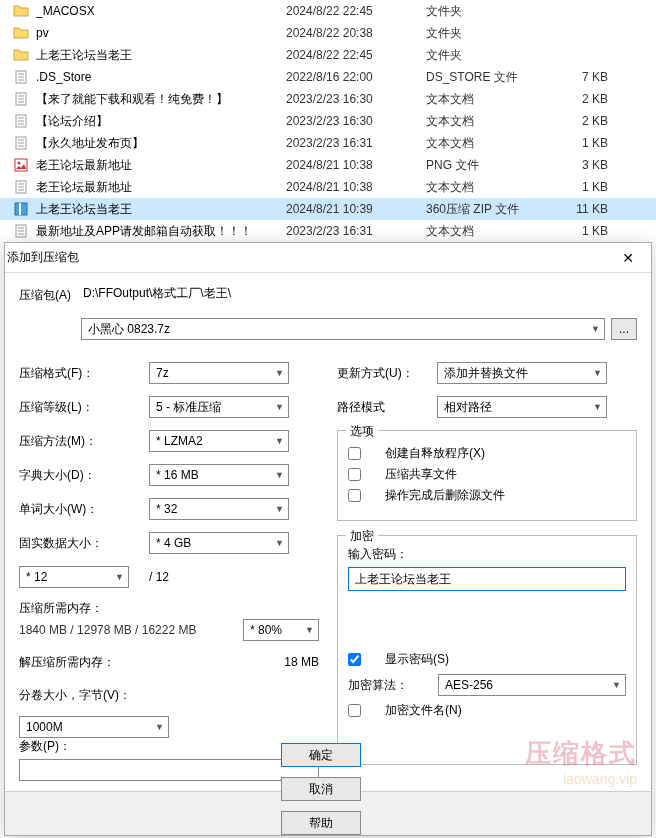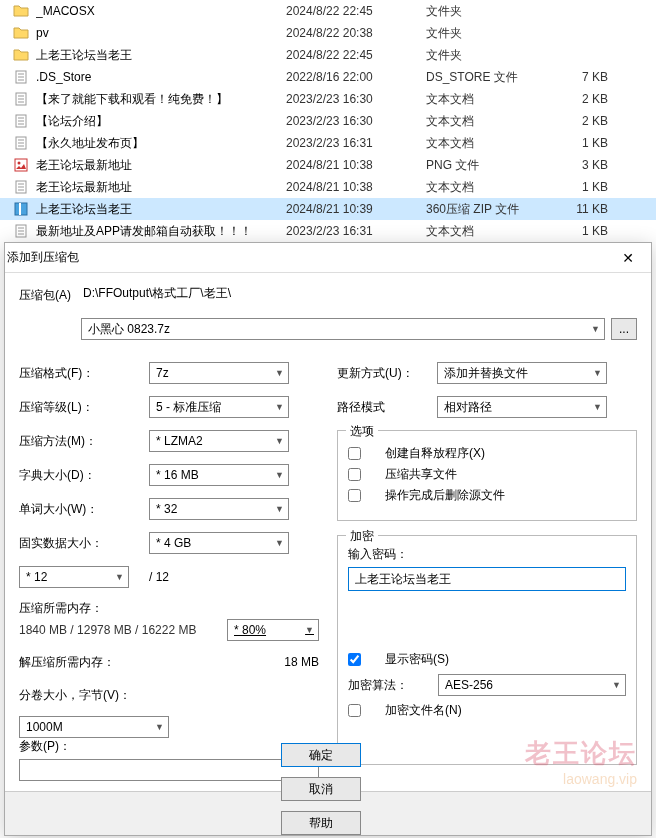--- a/index.html
+++ b/index.html
@@ -64,21 +64,21 @@
 .btn-dots { width: 26px; height: 22px; border: 1px solid #888; background: #e8e8e8; text-align: center; line-height: 20px; }
 
 .columns { display: flex; gap: 18px; }
 .col-left { flex: 0 0 300px; }
 .col-right { flex: 1; }
 
 .frow { display: flex; align-items: center; height: 34px; }
 .frow .flbl { flex: 0 0 130px; }
 .frow .fctl { flex: 1; }
 .combo-s { width: 140px; }
-.combo-xs { width: 92px; text-decoration: underline; }
+.combo-xs { width: 76px; }
 
 .mem-block { margin-top: 6px; }
 .mem-block .mlbl { margin-bottom: 2px; }
 .mem-row { display: flex; align-items: center; justify-content: space-between; }
 .mem-val { color: #333; }
 
 .fieldset {
   border: 1px solid #bbb;
   padding: 10px 10px 12px 10px;
   margin-bottom: 14px;
@@ -469,21 +469,21 @@
           <label class="chk">
               <input type="checkbox" style="">
               <span>加密文件名(N)</span>
             </label>
         </div>
       </div>
     </div>
   </div>
 
   <div class="wm">
-    <div class="wm1">老王论坛</div>
+    <div class="wm1">压缩格式</div>
     <div class="wm2">laowang.vip</div>
   </div>
 
   <div class="dlg-footer">
     <div class="dlg-btn default">确定</div>
     <div class="dlg-btn">取消</div>
     <div class="dlg-btn">帮助</div>
   </div>
 </div>
 

